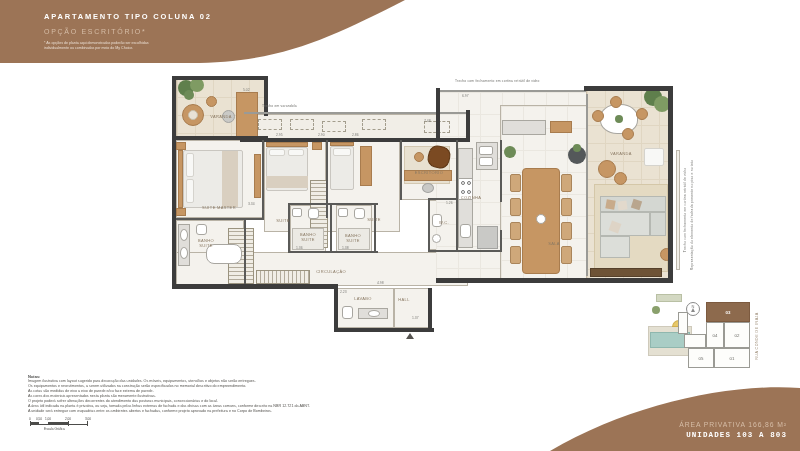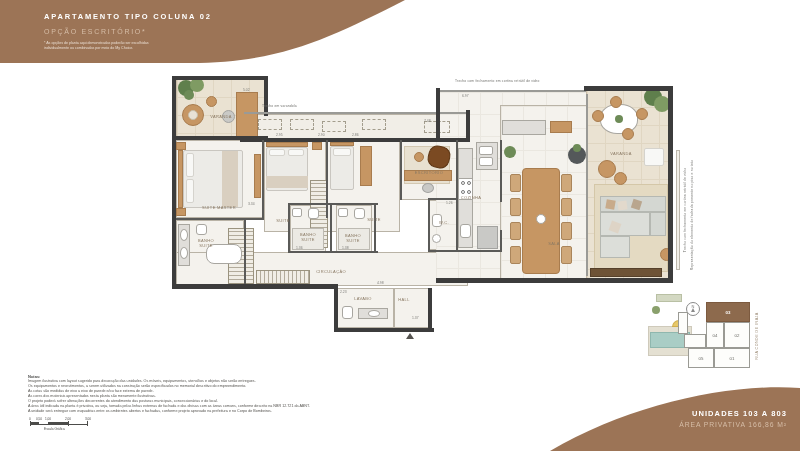--- a/index.html
+++ b/index.html
@@ -68,21 +68,21 @@
 <div class="abs banner-title" style="left:44px;top:12px;">APARTAMENTO TIPO COLUNA 02</div>
 <div class="abs banner-sub" style="left:44px;top:28px;">OPÇÃO ESCRITÓRIO*</div>
 <div class="abs banner-fine" style="left:44px;top:41px;width:130px;">
   <div>* As opções de planta aqui demonstradas poderão ser escolhidas</div>
   <div>individualmente ou combinadas por meio do My Choice.</div>
 </div>
 
 <svg id="banner-bottom" class="abs" viewBox="0 0 250 71" width="250" height="71">
   <path d="M250 71 L250 8 C180 3 80 24 0 71 Z" fill="#9c7456"></path>
 </svg>
-<div class="abs bb-units" style="left:600px;top:409px;width:187px;">UNIDADES 103 A 803</div>
+<div class="abs bb-units" style="left:600px;top:431px;width:187px;font-family:Liberation Mono, monospace;">UNIDADES 103 A 803</div>
 <div class="abs bb-area" style="left:600px;top:421px;width:187px;">ÁREA PRIVATIVA 166,86 M²</div>
 
 <div id="plan" class="abs" style="left:0;top:0;width:800px;height:451px;">
 
   <div class="abs balcony" style="left:176px;top:78px;width:90px;height:60px;"></div>
   <div class="abs room" style="left:244px;top:114px;width:224px;height:26px;background:#f1eee7;"></div>
   <div class="abs room" style="left:176px;top:140px;width:88px;height:78px;"></div>
   <div class="abs room" style="left:264px;top:140px;width:62px;height:92px;"></div>
   <div class="abs room" style="left:326px;top:140px;width:74px;height:92px;"></div>
   <div class="abs room" style="left:400px;top:140px;width:58px;height:60px;"></div>

